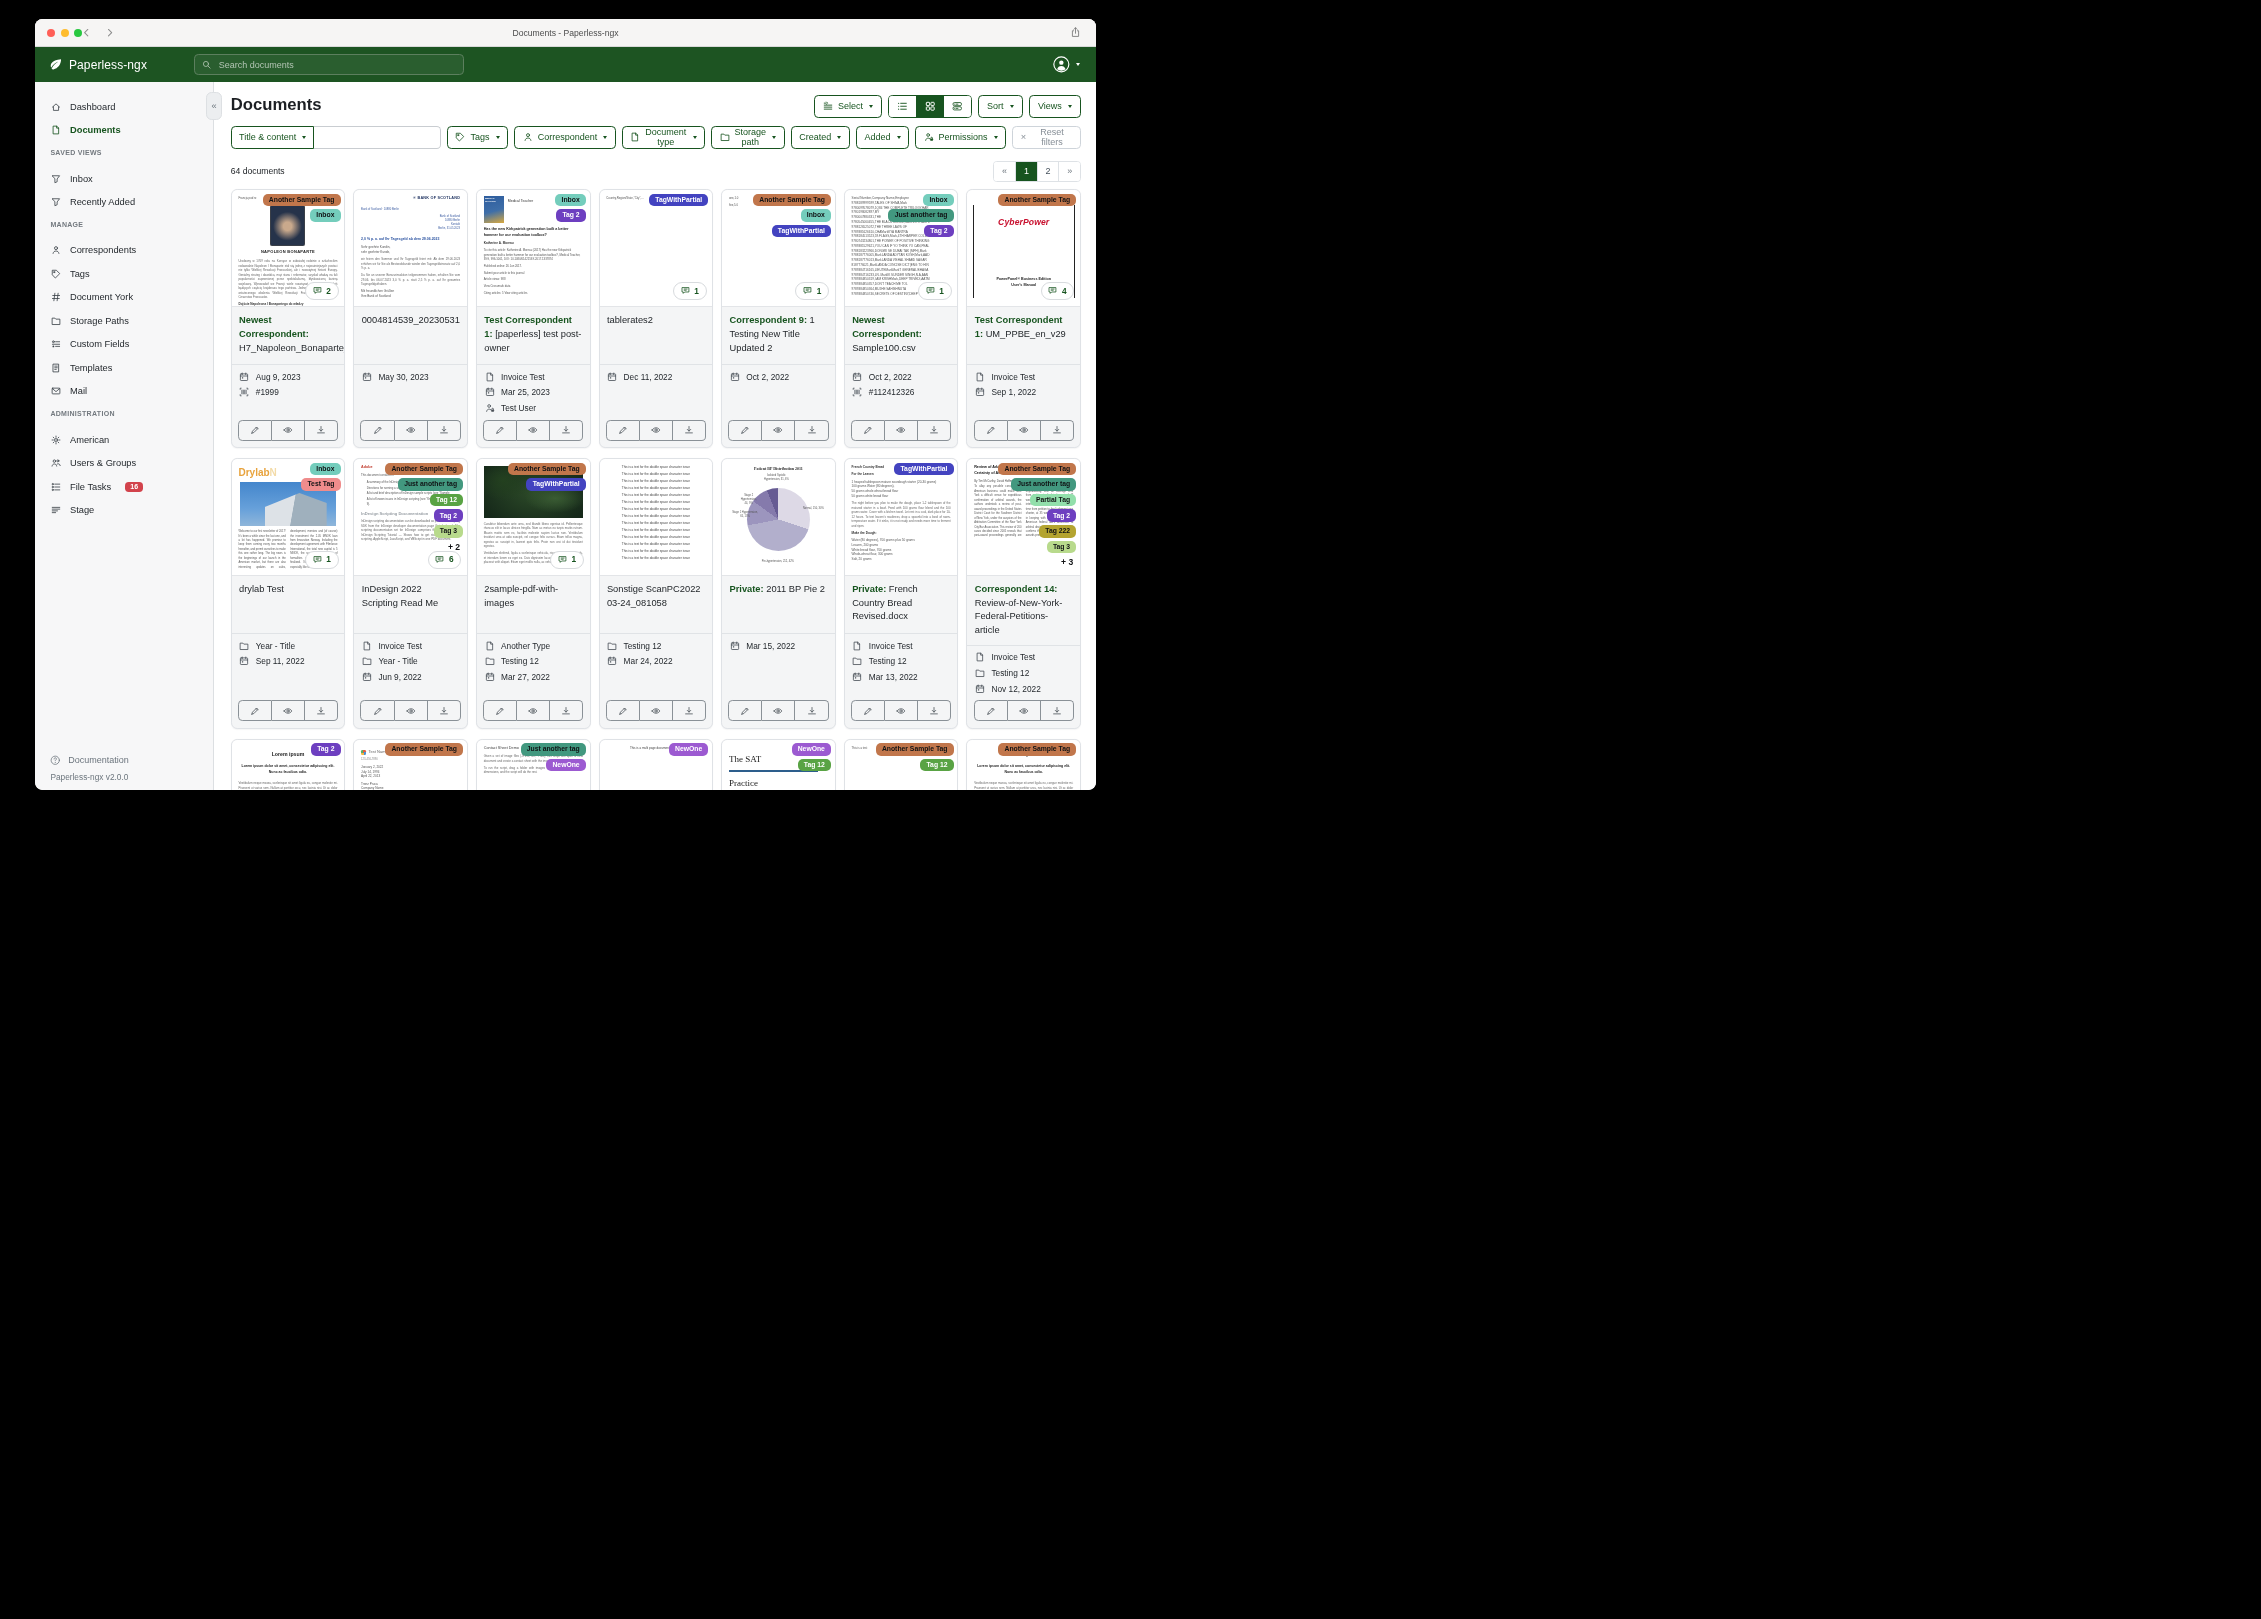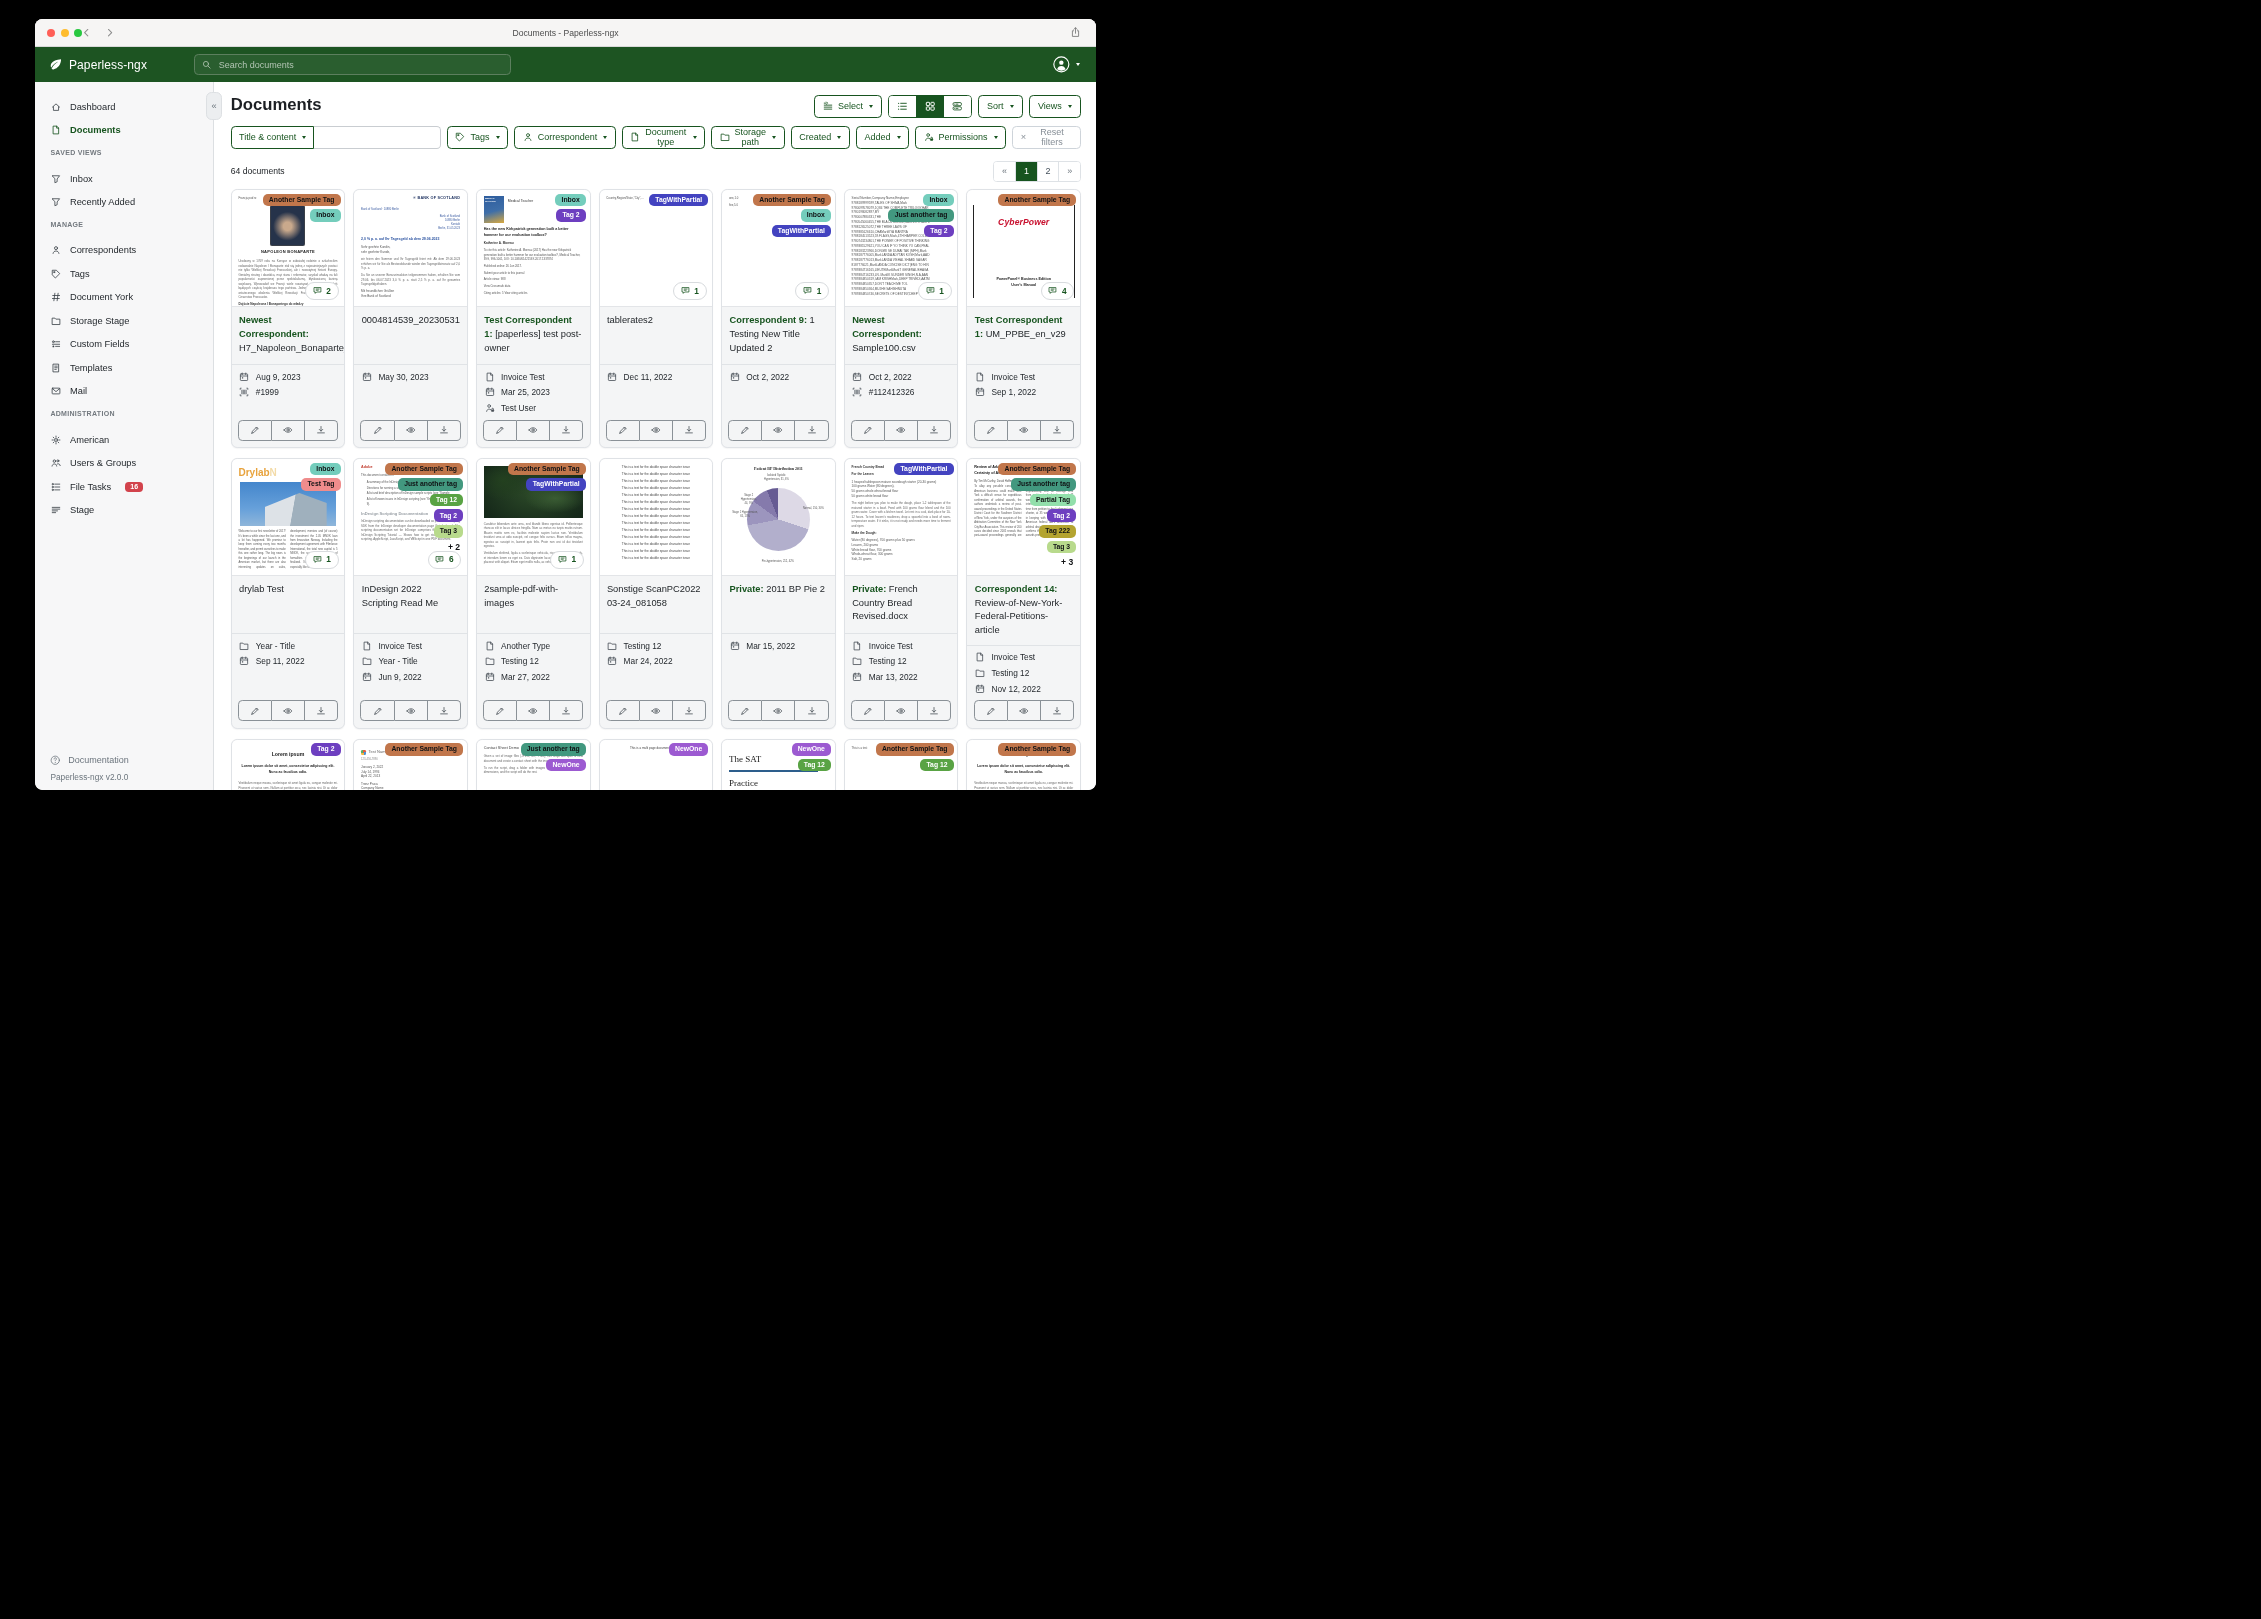--- a/index.html
+++ b/index.html
@@ -15,21 +15,21 @@
   .light{width:8px;height:8px;border-radius:50%}
   .light.red{background:#ff5f57}.light.yellow{background:#febc2e}.light.green{background:#28c840}
   .navarrows{position:absolute;left:47px;display:flex;gap:13.6px;color:#8e8e8e}
   .tb-title{flex:1;text-align:center;color:#4c4c4c;font-size:8.6px}
   .share{position:absolute;right:15px;color:#7c7c7c}
 
   
   .appbar{height:35px;background:#1d5422;position:relative;display:flex;align-items:center}
   .brandbox{display:flex;align-items:center;gap:6.8px;padding-left:13.6px;color:#fff}
   .brandbox .name{font-size:12px;letter-spacing:0.1px}
-  .searchbox{position:absolute;left:159px;width:317px;height:21.6px;box-sizing:border-box;background:rgba(255,255,255,.06);border:0.6px solid #5c7f5e;border-radius:4.3px;display:flex;align-items:center;gap:5.6px;padding:0 6.8px}
+  .searchbox{position:absolute;left:159px;width:270px;height:21.6px;box-sizing:border-box;background:rgba(255,255,255,.06);border:0.6px solid #5c7f5e;border-radius:4.3px;display:flex;align-items:center;gap:5.6px;padding:0 6.8px}
   .searchbox input{background:transparent;border:none;outline:none;color:#dfe8df;font-size:9px;width:100%;font-family:inherit}
   .searchbox input::placeholder{color:#b3c5b4}
   .searchbox .ic{color:#b3c5b4}
   .userbox{position:absolute;right:16px;display:flex;align-items:center;gap:5px;color:#fff}
 
   
   .bodyrow{display:flex;height:709px;position:relative}
   .sidebar{width:179px;flex-shrink:0;background:#f7f7f8;border-right:0.6px solid #dcdfe2;padding-top:6.2px;position:relative;box-sizing:border-box}
   .snav-item{display:flex;align-items:flex-end;gap:8.6px;height:23.5px;padding:0 6.2px 0 15.4px;font-size:9.3px;color:#24292e;cursor:default}
   .snav-item .ic{width:11px;color:#3a4148}
@@ -268,21 +268,21 @@
               </svg>
             </span>
             <span>Document York</span>
           </div>
           <div class="snav-item">
             <span class="ic">
               <svg width="10" height="10" viewBox="0 0 16 16" fill="none" stroke="currentColor" stroke-width="1.3" stroke-linecap="round" stroke-linejoin="round">
                 <path d="M1.8 13V3.4h4.4L7.7 5h6.5v8z"></path>
               </svg>
             </span>
-            <span>Storage Stage</span>
+            <span>Storage Paths</span>
           </div>
           <div class="snav-item">
             <span class="ic">
               <svg width="10" height="10" viewBox="0 0 16 16" fill="none" stroke="currentColor" stroke-width="1.3" stroke-linecap="round" stroke-linejoin="round">
                 <circle cx="3.8" cy="4.4" r="1.5"></circle>
                 <path d="M7.4 4.4h6.4M2.2 8.4h11.6M7.4 11.8h6.4"></path>
                 <circle cx="3.8" cy="11.8" r="1.5" fill="currentColor" stroke="none"></circle>
               </svg>
             </span>
             <span>Custom Fields</span>

